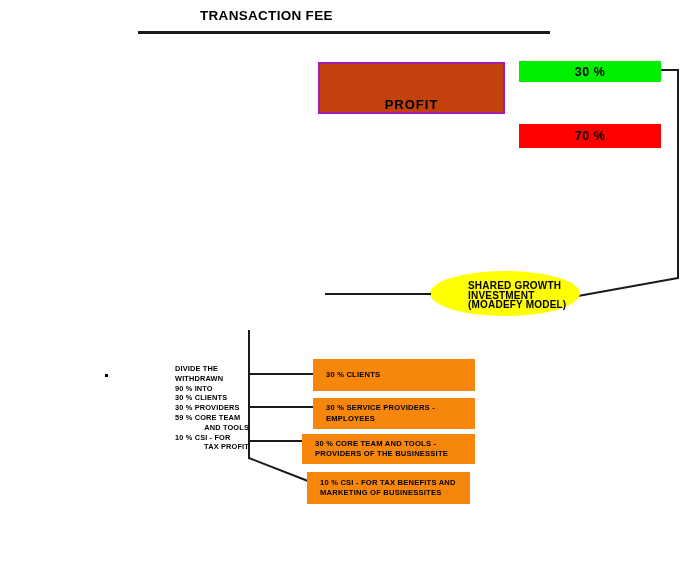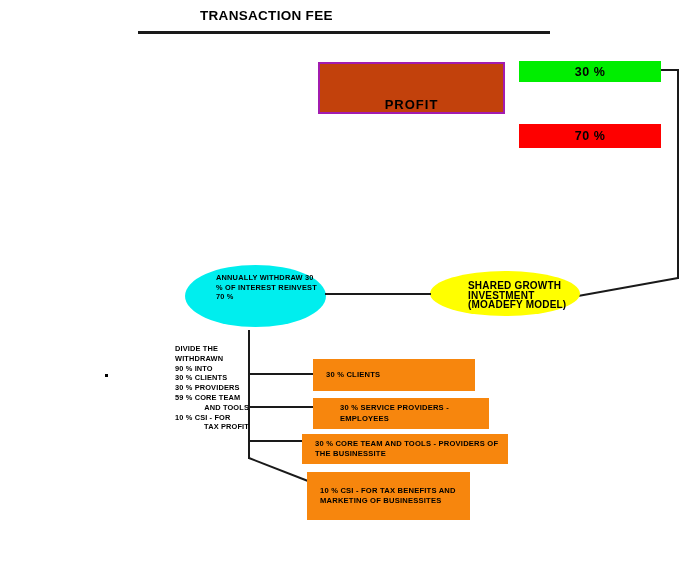--- a/index.html
+++ b/index.html
@@ -130,21 +130,21 @@
     font-size: 10px;
     font-weight: bold;
     line-height: 9.6px;
     color: #000000;
     letter-spacing: 0.2px;
   }
 
   
   #divide-text {
     left: 175px;
-    top: 344px;
+    top: 364px;
     width: 74px;
     font-size: 7.4px;
     font-weight: bold;
     line-height: 9.8px;
     color: #000000;
     letter-spacing: 0.15px;
   }
   #divide-text .ln { display: block; }
   #divide-text .ind { text-align: right; }
 
@@ -157,23 +157,23 @@
   .obox-label {
     font-size: 7.6px;
     font-weight: bold;
     line-height: 10.5px;
     color: #000000;
     letter-spacing: 0.2px;
     padding-left: 13px;
     padding-right: 6px;
   }
   #obox-0 { left: 313px; top: 359px; width: 162px; height: 32px; }
-  #obox-1 { left: 313px; top: 398px; width: 162px; height: 31px; padding-left: 14px; }
-  #obox-2 { left: 302px; top: 434px; width: 206px; height: 30px; }
-  #obox-3 { left: 307px; top: 472px; width: 163px; height: 48px; }
+  #obox-1 { left: 313px; top: 398px; width: 162px; height: 31px; }
+  #obox-2 { left: 302px; top: 434px; width: 173px; height: 30px; }
+  #obox-3 { left: 307px; top: 472px; width: 163px; height: 32px; }
 
   
   .line { background: #1a1a1a; }
   .vline { width: 2px; }
   .hline { height: 2px; }
 
   #conn-trunk      { left: 248px; top: 340px; height: 119px; }
   #conn-branch-0   { left: 248px; top: 373px; width: 66px; }
   #conn-branch-1   { left: 248px; top: 406px; width: 66px; }
   #conn-branch-2   { left: 248px; top: 440px; width: 55px; }
@@ -223,23 +223,20 @@
   <div class="abs line hline" id="conn-right-top"></div>
   <div class="abs line vline" id="conn-right-down"></div>
 
   <svg class="overlay">
 
     <line x1="678" y1="278" x2="578" y2="296" stroke="#1a1a1a" stroke-width="2"></line>
 
     <line x1="249" y1="458" x2="308" y2="481" stroke="#1a1a1a" stroke-width="2"></line>
   </svg>
 
-  <div class="abs ellipse" id="cyan-ellipse" style="background: rgb(0, 238, 238);">
-    <div id="cyan-ellipse-label">ANNUALLY WITHDRAW 30 % OF INTEREST REINVEST 70 %</div>
-  </div>
 
   <div class="abs ellipse" id="yellow-ellipse" style="background: rgb(255, 255, 0);">
     <div id="yellow-ellipse-label">SHARED GROWTH INVESTMENT (MOADEFY MODEL)</div>
   </div>
 
   <div class="abs line hline" id="conn-ellipses"></div>
 
   <div class="abs line vline" id="conn-cyan-stub"></div>
   <div class="abs line vline" id="conn-trunk"></div>
   <div class="abs line hline" id="conn-branch-0"></div>

